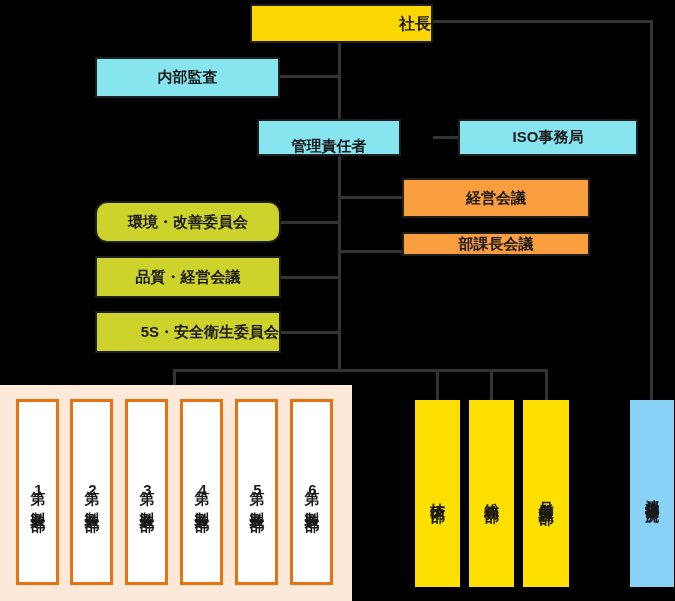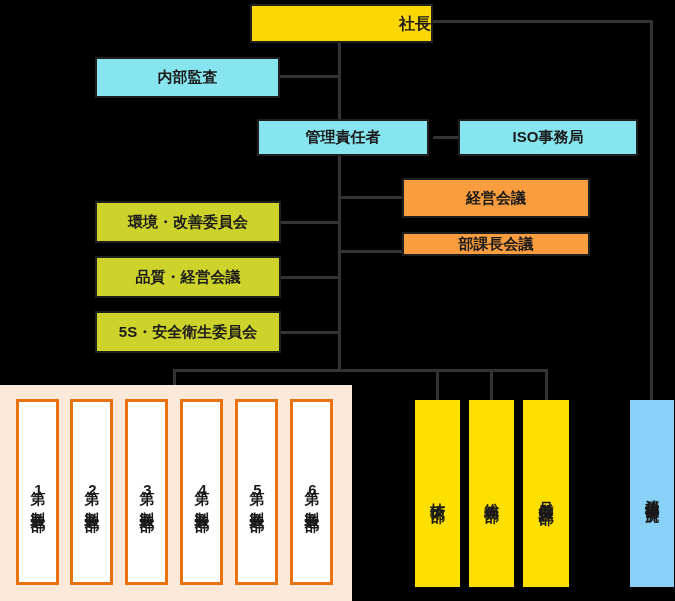--- a/index.html
+++ b/index.html
@@ -79,42 +79,42 @@
   <div class="line" style="left: 545px; top: 369px; width: 3px; height: 31px; background-color: rgb(51, 51, 51);"></div>
 
   <div class="box fs16" style="left: 250px; top: 4px; width: 183px; height: 39px; background-color: rgb(252, 215, 3); justify-content: flex-end;">
     <span>社長</span>
   </div>
 
   <div class="box fs15" style="left: 95px; top: 57px; width: 185px; height: 41px; background-color: rgb(135, 229, 239); align-items: center;">
     <span>内部監査</span>
   </div>
 
-  <div class="box fs15" style="left: 257px; top: 119px; width: 172px; height: 37px; background-color: rgb(135, 229, 239);">
+  <div class="box fs15" style="left: 257px; top: 119px; width: 144px; height: 37px; background-color: rgb(135, 229, 239); align-items: flex-end;">
     <span>管理責任者</span>
   </div>
 
   <div class="box fs15" style="left: 402px; top: 178px; width: 188px; height: 40px; background-color: rgb(249, 157, 62);">
     <span>経営会議</span>
   </div>
 
   <div class="box fs15" style="left: 458px; top: 119px; width: 180px; height: 37px; background-color: rgb(135, 229, 239);">
     <span>ISO事務局</span>
   </div>
   <div class="box fs15" style="left: 402px; top: 232px; width: 188px; height: 24px; background-color: rgb(249, 157, 62);">
     <span>部課長会議</span>
   </div>
 
-  <div class="box fs15" style="left: 95px; top: 201px; width: 186px; height: 42px; background-color: rgb(206, 211, 43);">
+  <div class="box fs15" style="left: 95px; top: 201px; width: 186px; height: 42px; background-color: rgb(206, 211, 43); border-radius: 12px;">
     <span>環境・改善委員会</span>
   </div>
   <div class="box fs15" style="left: 95px; top: 256px; width: 186px; height: 42px; background-color: rgb(206, 211, 43);">
     <span>品質・経営会議</span>
   </div>
-  <div class="box fs15" style="left: 95px; top: 311px; width: 186px; height: 42px; background-color: rgb(206, 211, 43);">
+  <div class="box fs15" style="left: 95px; top: 311px; width: 186px; height: 42px; background-color: rgb(206, 211, 43); justify-content: flex-end;">
     <span>5S・安全衛生委員会</span>
   </div>
 
   <div class="panel" style="left: 0px; top: 385px; width: 352px; height: 216px; background-color: rgb(252, 233, 217);">
     <div class="mfg vtext" style="left:16px; top:14px; width:43px; height:186px; border:3px solid #e8720f;">
       <span>第1製造部</span>
     </div>
     <div class="mfg vtext" style="left:70px; top:14px; width:43px; height:186px; border:3px solid #e8720f;">
       <span>第2製造部</span>
     </div>

